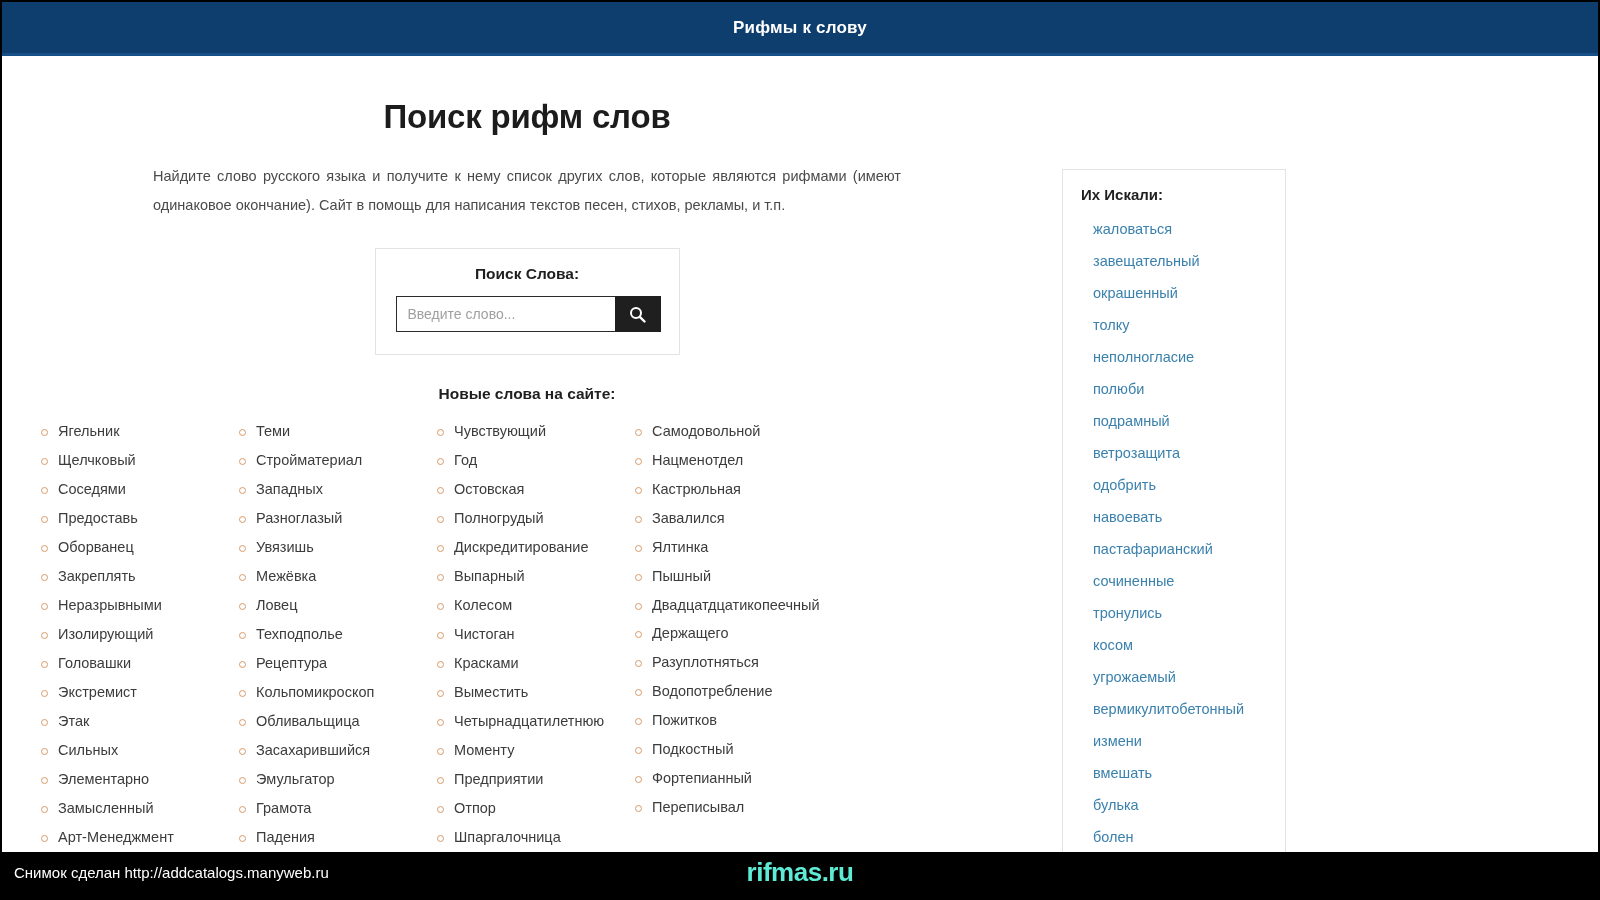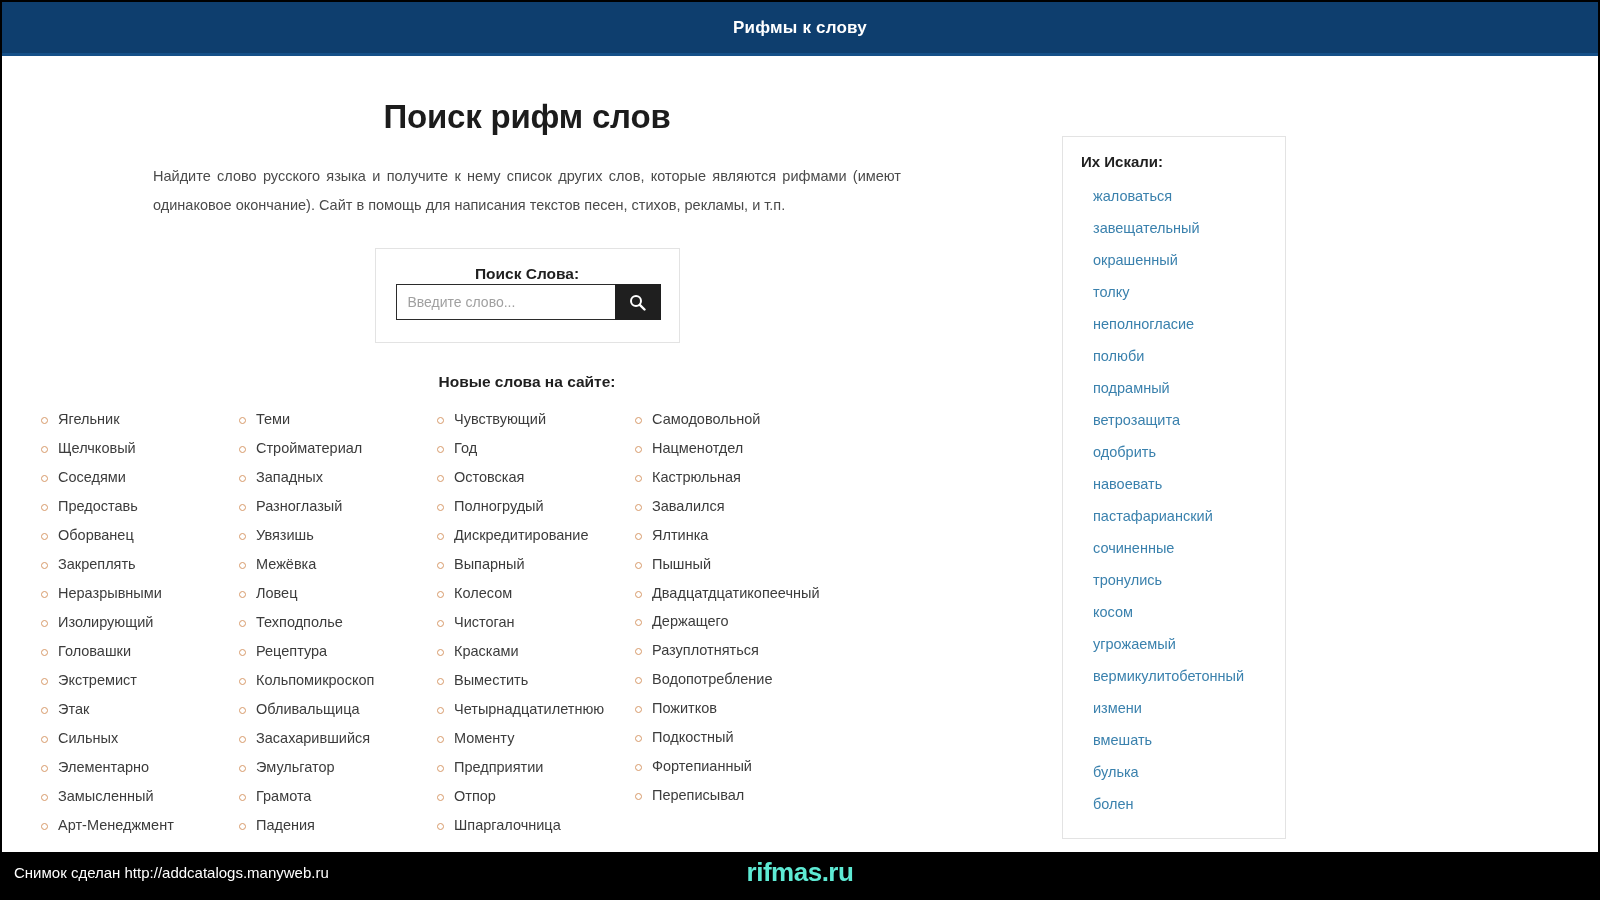--- a/index.html
+++ b/index.html
@@ -51,21 +51,21 @@
     display: flex;
     align-items: flex-start;
     padding: 0;
   }
   .content-col {
     width: 1050px;
     padding: 42px 30px 0 30px;
   }
   .side-col {
     width: 540px;
-    padding: 80px 0 0 10px;
+    padding: 113px 0 0 10px;
   }
 
   h1.page-title {
     text-align: center;
     font-size: 33px;
     font-weight: bold;
     color: #1c1c1c;
     margin: 0 0 26px 0;
     letter-spacing: -.2px;
   }
@@ -86,21 +86,21 @@
     border: 1px solid #e3e3e3;
     background: #fff;
     padding: 16px 20px 22px 20px;
     text-align: center;
   }
   .search-label {
     font-size: 15.5px;
     font-weight: bold;
     color: #1f1f1f;
     display: block;
-    margin-bottom: 1px;
+    margin-bottom: 13px;
   }
   .search-row {
     display: flex;
     width: 265px;
     margin: 0 auto;
     height: 36px;
   }
   .search-input {
     flex: 1;
     border: 1px solid #2b2b2b;

